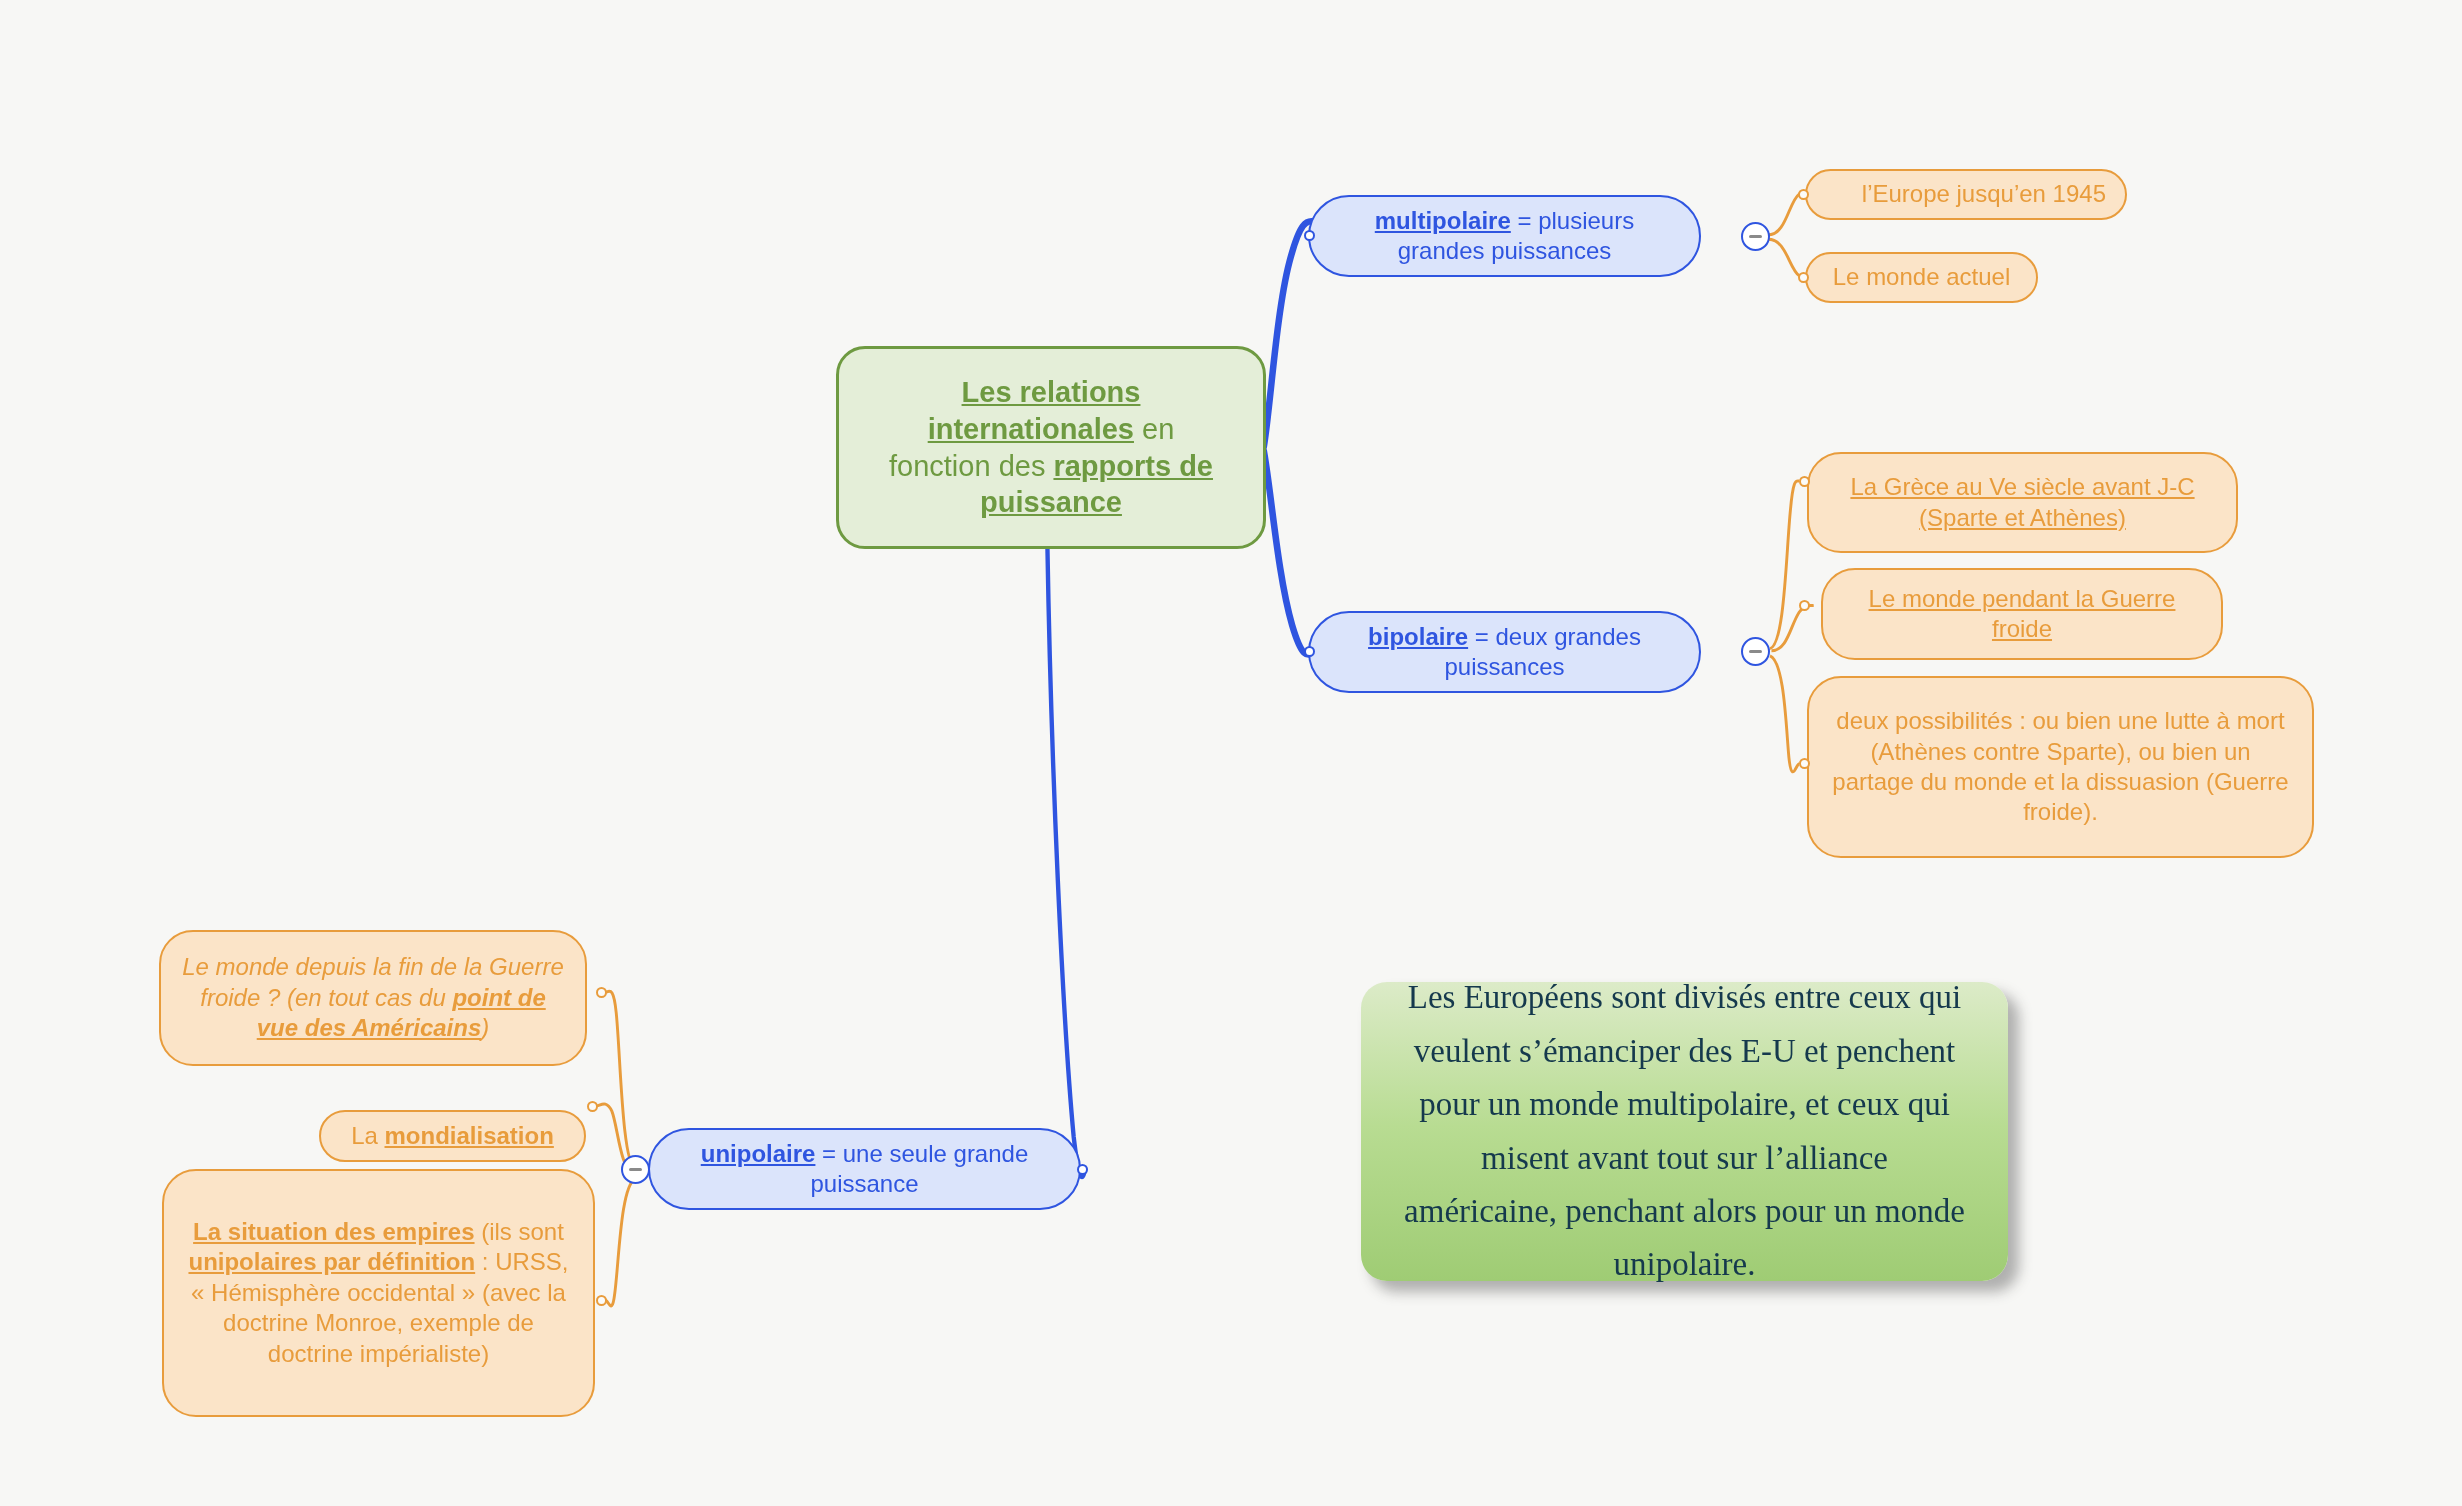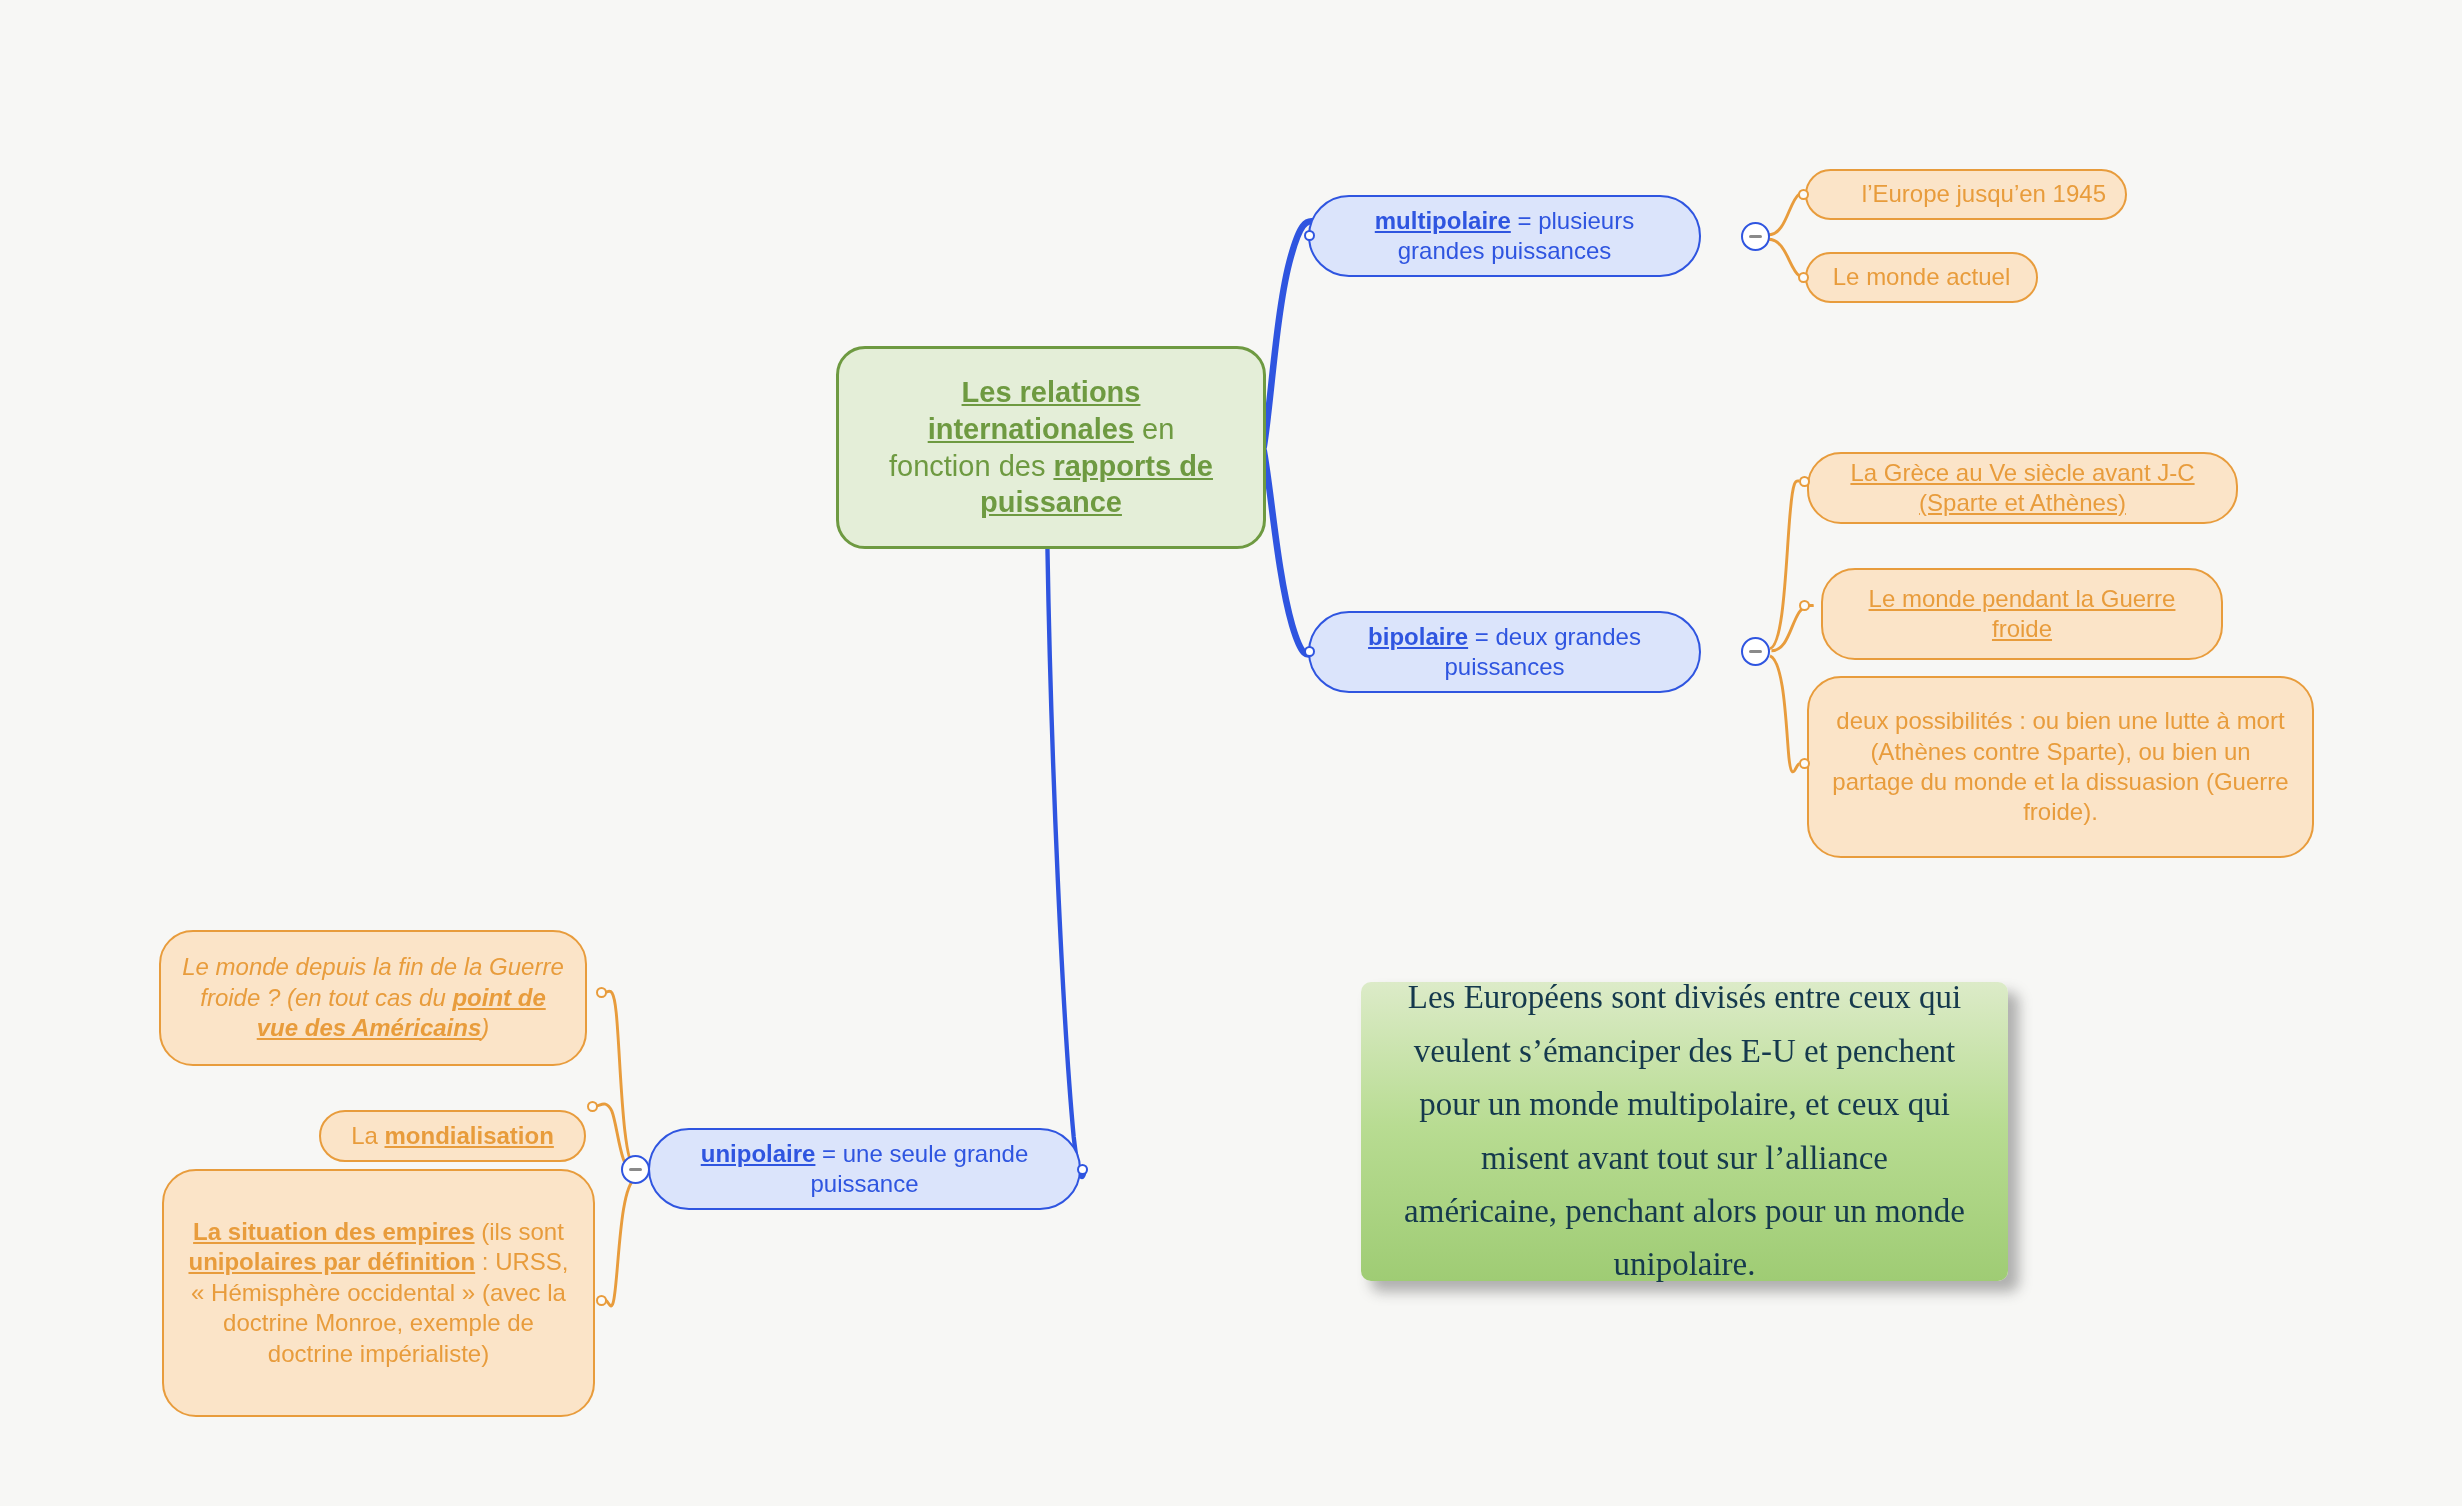--- a/index.html
+++ b/index.html
@@ -118,21 +118,21 @@
   .dot.orange-dot {
     width: 11px; height: 11px;
     background: #fbfbf9;
     border: 2.2px solid #e89c3c;
   }
 
   
   .summary {
     position: absolute;
     box-sizing: border-box;
-    border-radius: 10px;
+    border-radius: 26px;
     background: linear-gradient(180deg, #dcebc8 0%, #b8dc92 48%, #9fcc74 100%);
     box-shadow: 10.2px 10.2px 13px rgba(40,40,40,0.34);
     color: #15394d;
     font-family: "Liberation Serif", serif;
     font-size: 33px;
     line-height: 1.62;
     text-align: center;
     display: flex;
     align-items: center;
     justify-content: center;
@@ -196,21 +196,21 @@
   <div class="node blue" style="left:1308px; top:611px; width:393px; height:82px;">
     <span class="txt">
       <b>bipolaire</b><span> = deux grandes puissances</span>
     </span>
   </div>
   <div class="dot blue-dot" style="left:1304px; top:646px;"></div>
   <div class="toggle" style="left:1741px; top:637px;">
     <span class="bar"></span>
   </div>
 
-  <div class="node orange" style="left:1807px; top:452px; width:431px; height:72px;">
+  <div class="node orange" style="left:1807px; top:452px; width:431px; height:101px;">
     <span class="txt">
       <u>La Grèce au Ve siècle avant J-C (Sparte et Athènes)</u>
     </span>
   </div>
   <div class="dot orange-dot" style="left:1799px; top:476px;"></div>
 
   <div class="node orange" style="left:1821px; top:568px; width:402px; height:92px;">
     <span class="txt">
       <u>Le monde pendant la Guerre froide</u>
     </span>

